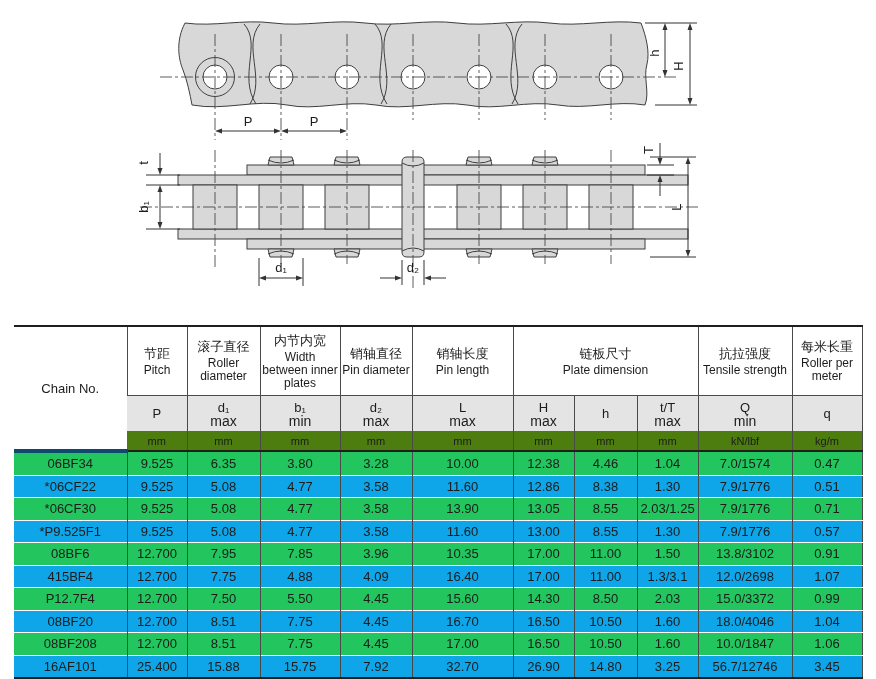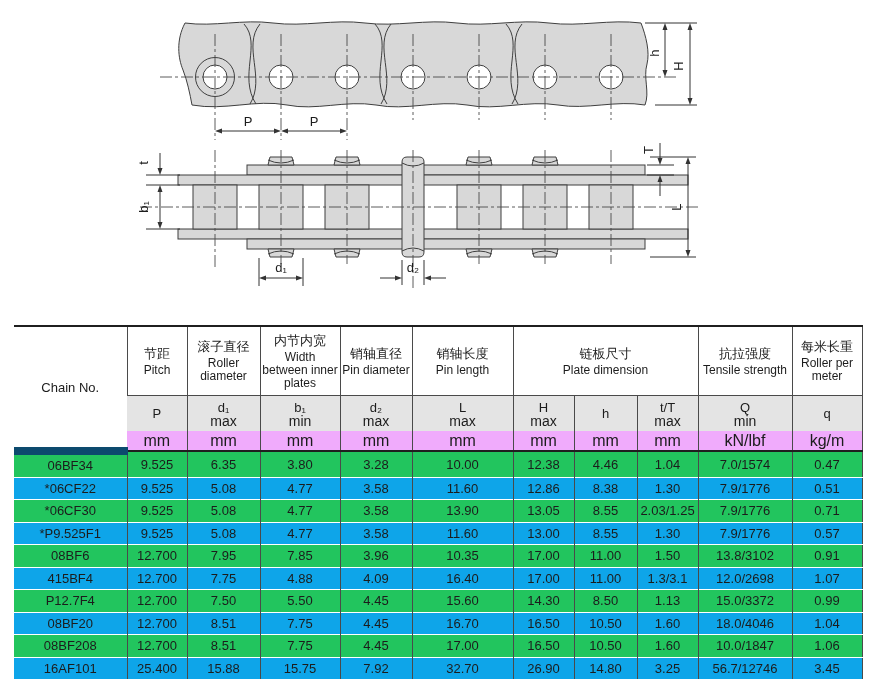--- a/index.html
+++ b/index.html
@@ -9,23 +9,23 @@
   #drawing{position:absolute;left:0;top:0;}
   .dimtext{font-size:13px;fill:#1c1c1c;}
   
   #spec-table{position:absolute;left:14px;top:325px;width:848px;border-collapse:collapse;
     table-layout:fixed;border-top:2px solid #1f1f1f;border-bottom:2px solid #1f1f1f;
     border-right:1px solid #4a4a4a;}
   #spec-table th,#spec-table td{padding:0;margin:0;text-align:center;vertical-align:middle;
     font-weight:normal;color:#1c1c1c;border-left:1px solid #4a4a4a;overflow:hidden;}
   #spec-table th:first-child,#spec-table td:first-child{border-left:none;}
   tr.hr1 th{height:68px;background:#fff;border-bottom:1px solid #4a4a4a;}
-  tr.hr1 th.chain{border-bottom:8px solid #0c4a6e;background:#fff;font-size:13px;}
+  tr.hr1 th.chain{border-bottom:4px solid #0c4a6e;background:#fff;font-size:13px;}
   tr.hr2 th{height:35px;background:#e4e4e4;}
-  tr.hr3 th{height:19px;background:#f0abfc;font-size:16px;border-bottom:2px solid #1f1f1f;}
+  tr.hr3 th{height:19px;background:#4d7c0f;font-size:11px;border-bottom:2px solid #1f1f1f;}
   .cn{font-size:13px;line-height:16px;}
   .en{font-size:12px;line-height:13px;margin-top:2px;}
   .sym1{font-size:13px;line-height:14px;}
   .sym2{font-size:14px;line-height:12px;}
   tr.data-row td{height:21.5px;font-size:13px;border-top:1px solid #ffffff;}
   tr.data-row.odd td{background:#22c55e;}
   tr.data-row.even td{background:#0ea5e9;}
 </style>
 </head>
 <body>
@@ -385,21 +385,21 @@
         </tr>
         <tr class="data-row odd">
           <td>P12.7F4</td>
           <td>12.700</td>
           <td>7.50</td>
           <td>5.50</td>
           <td>4.45</td>
           <td>15.60</td>
           <td>14.30</td>
           <td>8.50</td>
-          <td>1.13</td>
+          <td>2.03</td>
           <td>15.0/3372</td>
           <td>0.99</td>
         </tr>
         <tr class="data-row even">
           <td>08BF20</td>
           <td>12.700</td>
           <td>8.51</td>
           <td>7.75</td>
           <td>4.45</td>
           <td>16.70</td>

